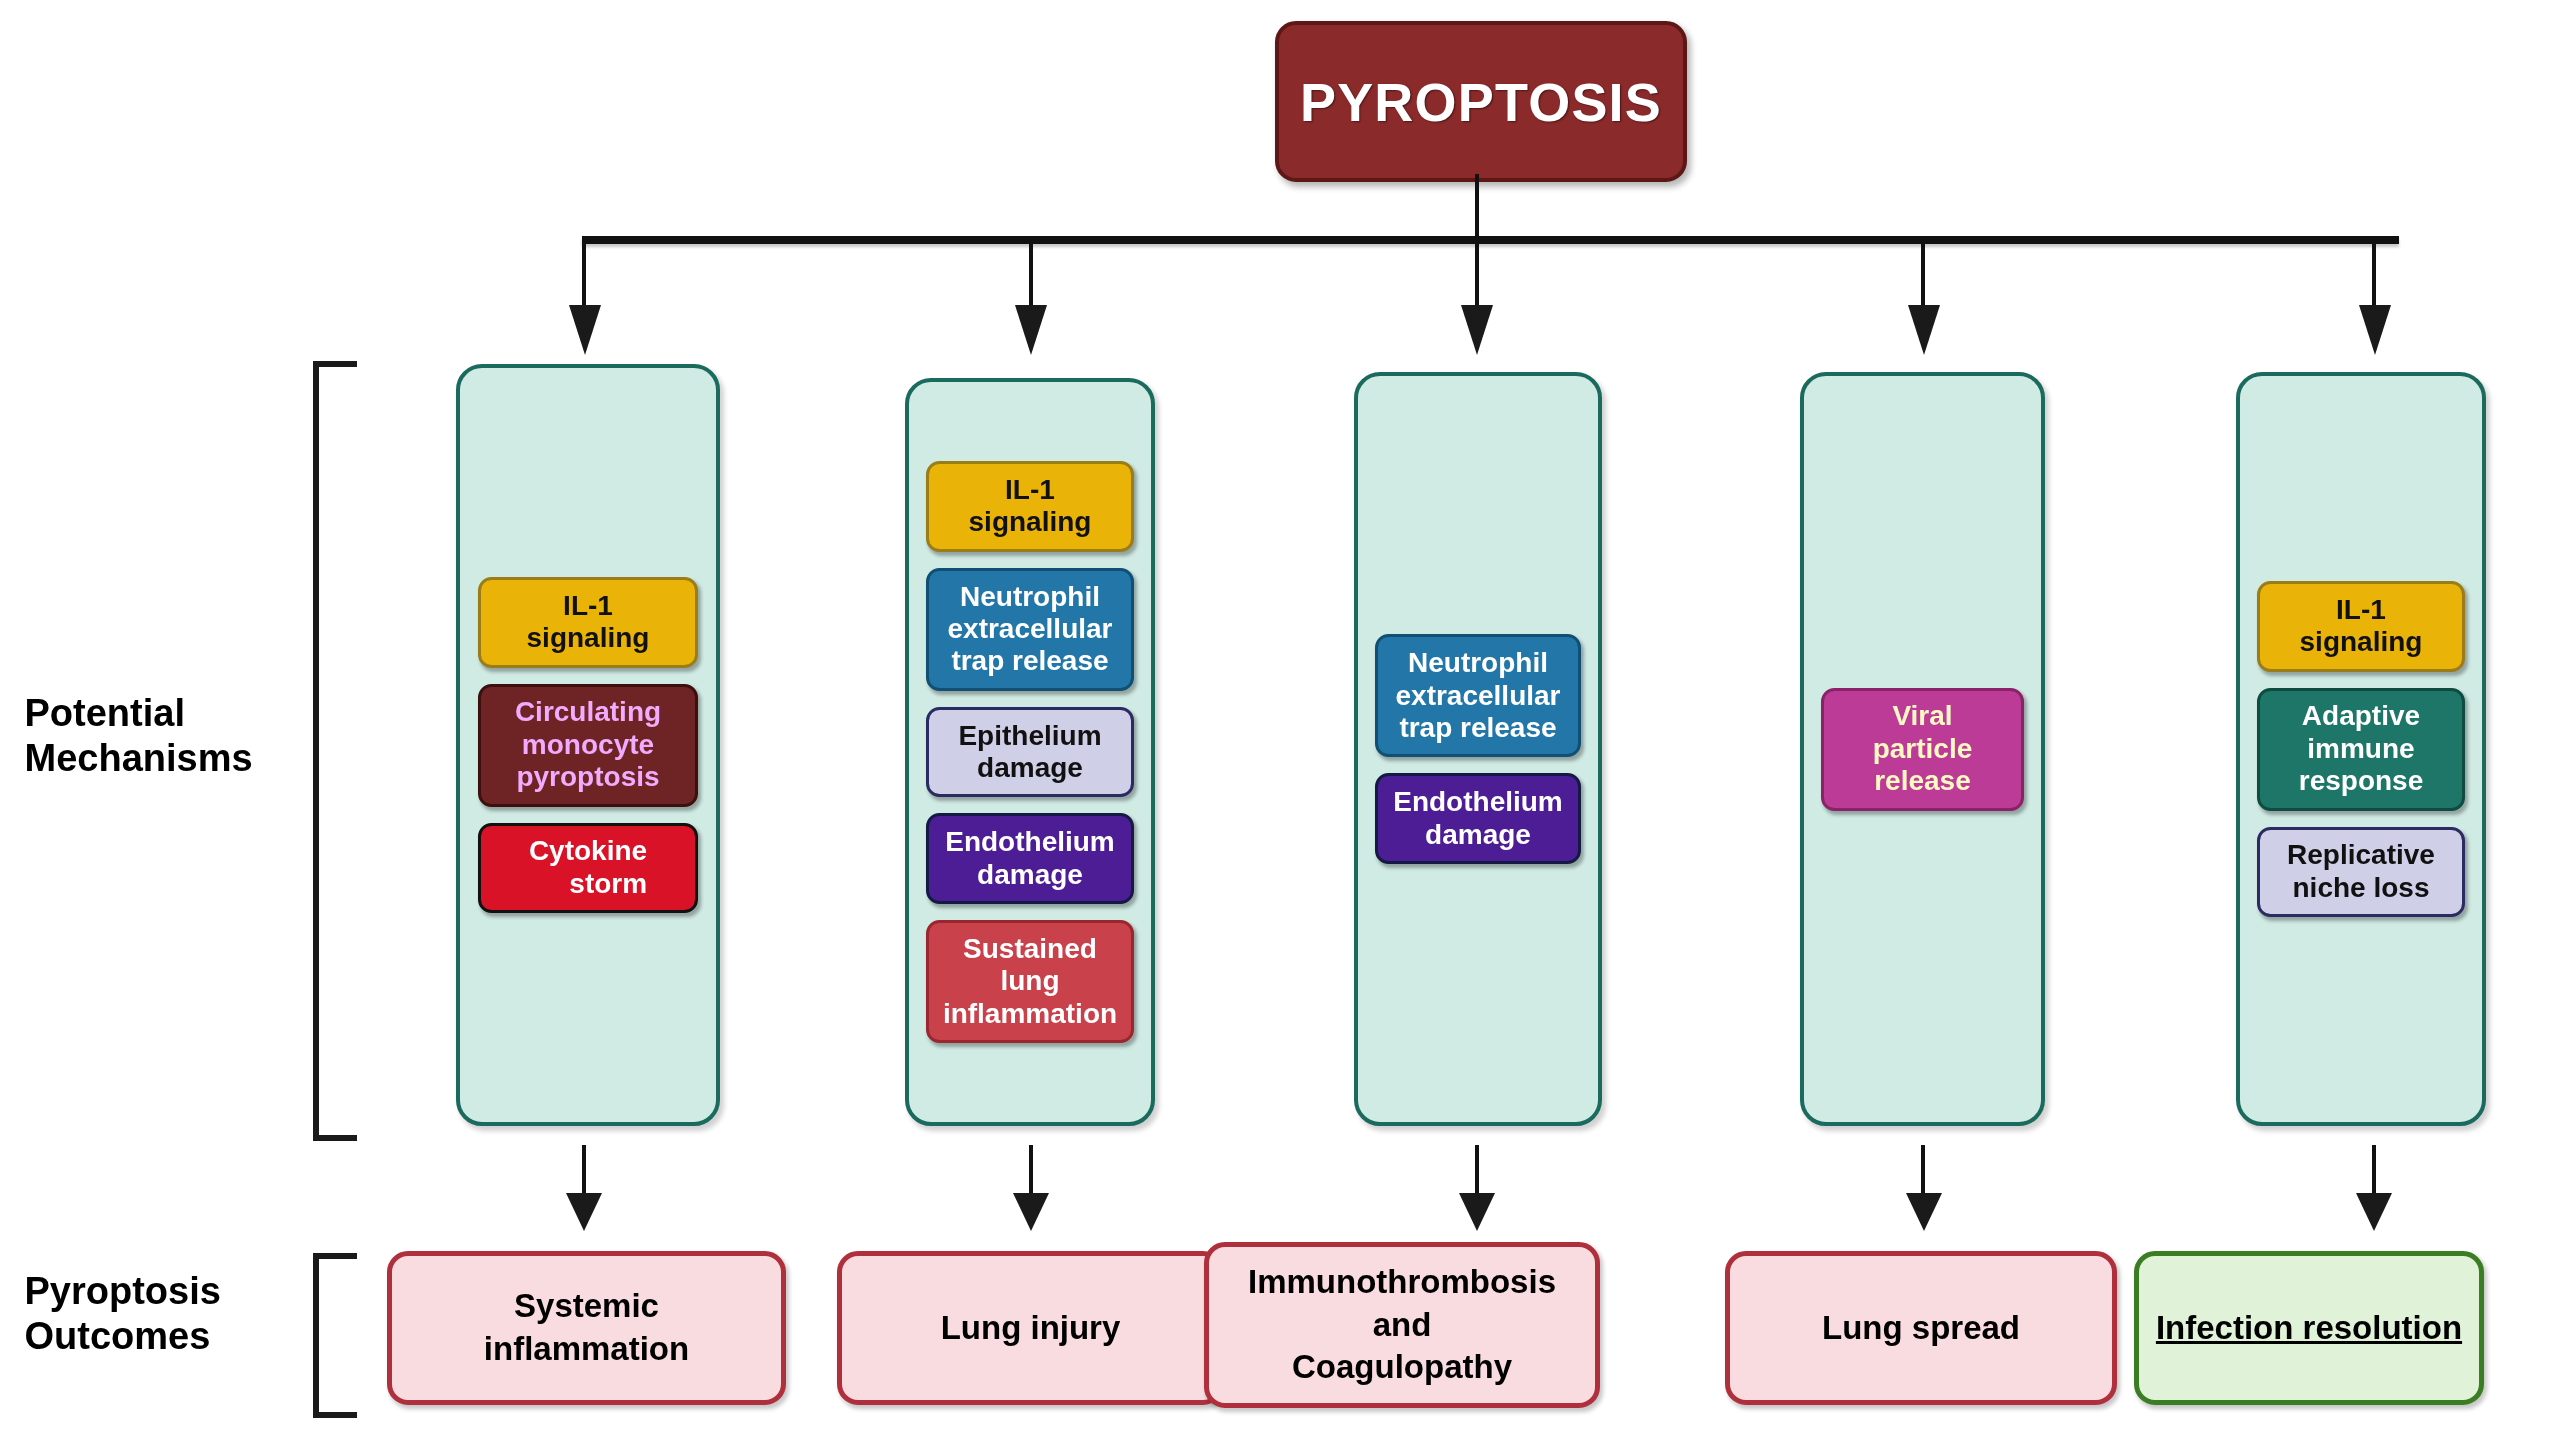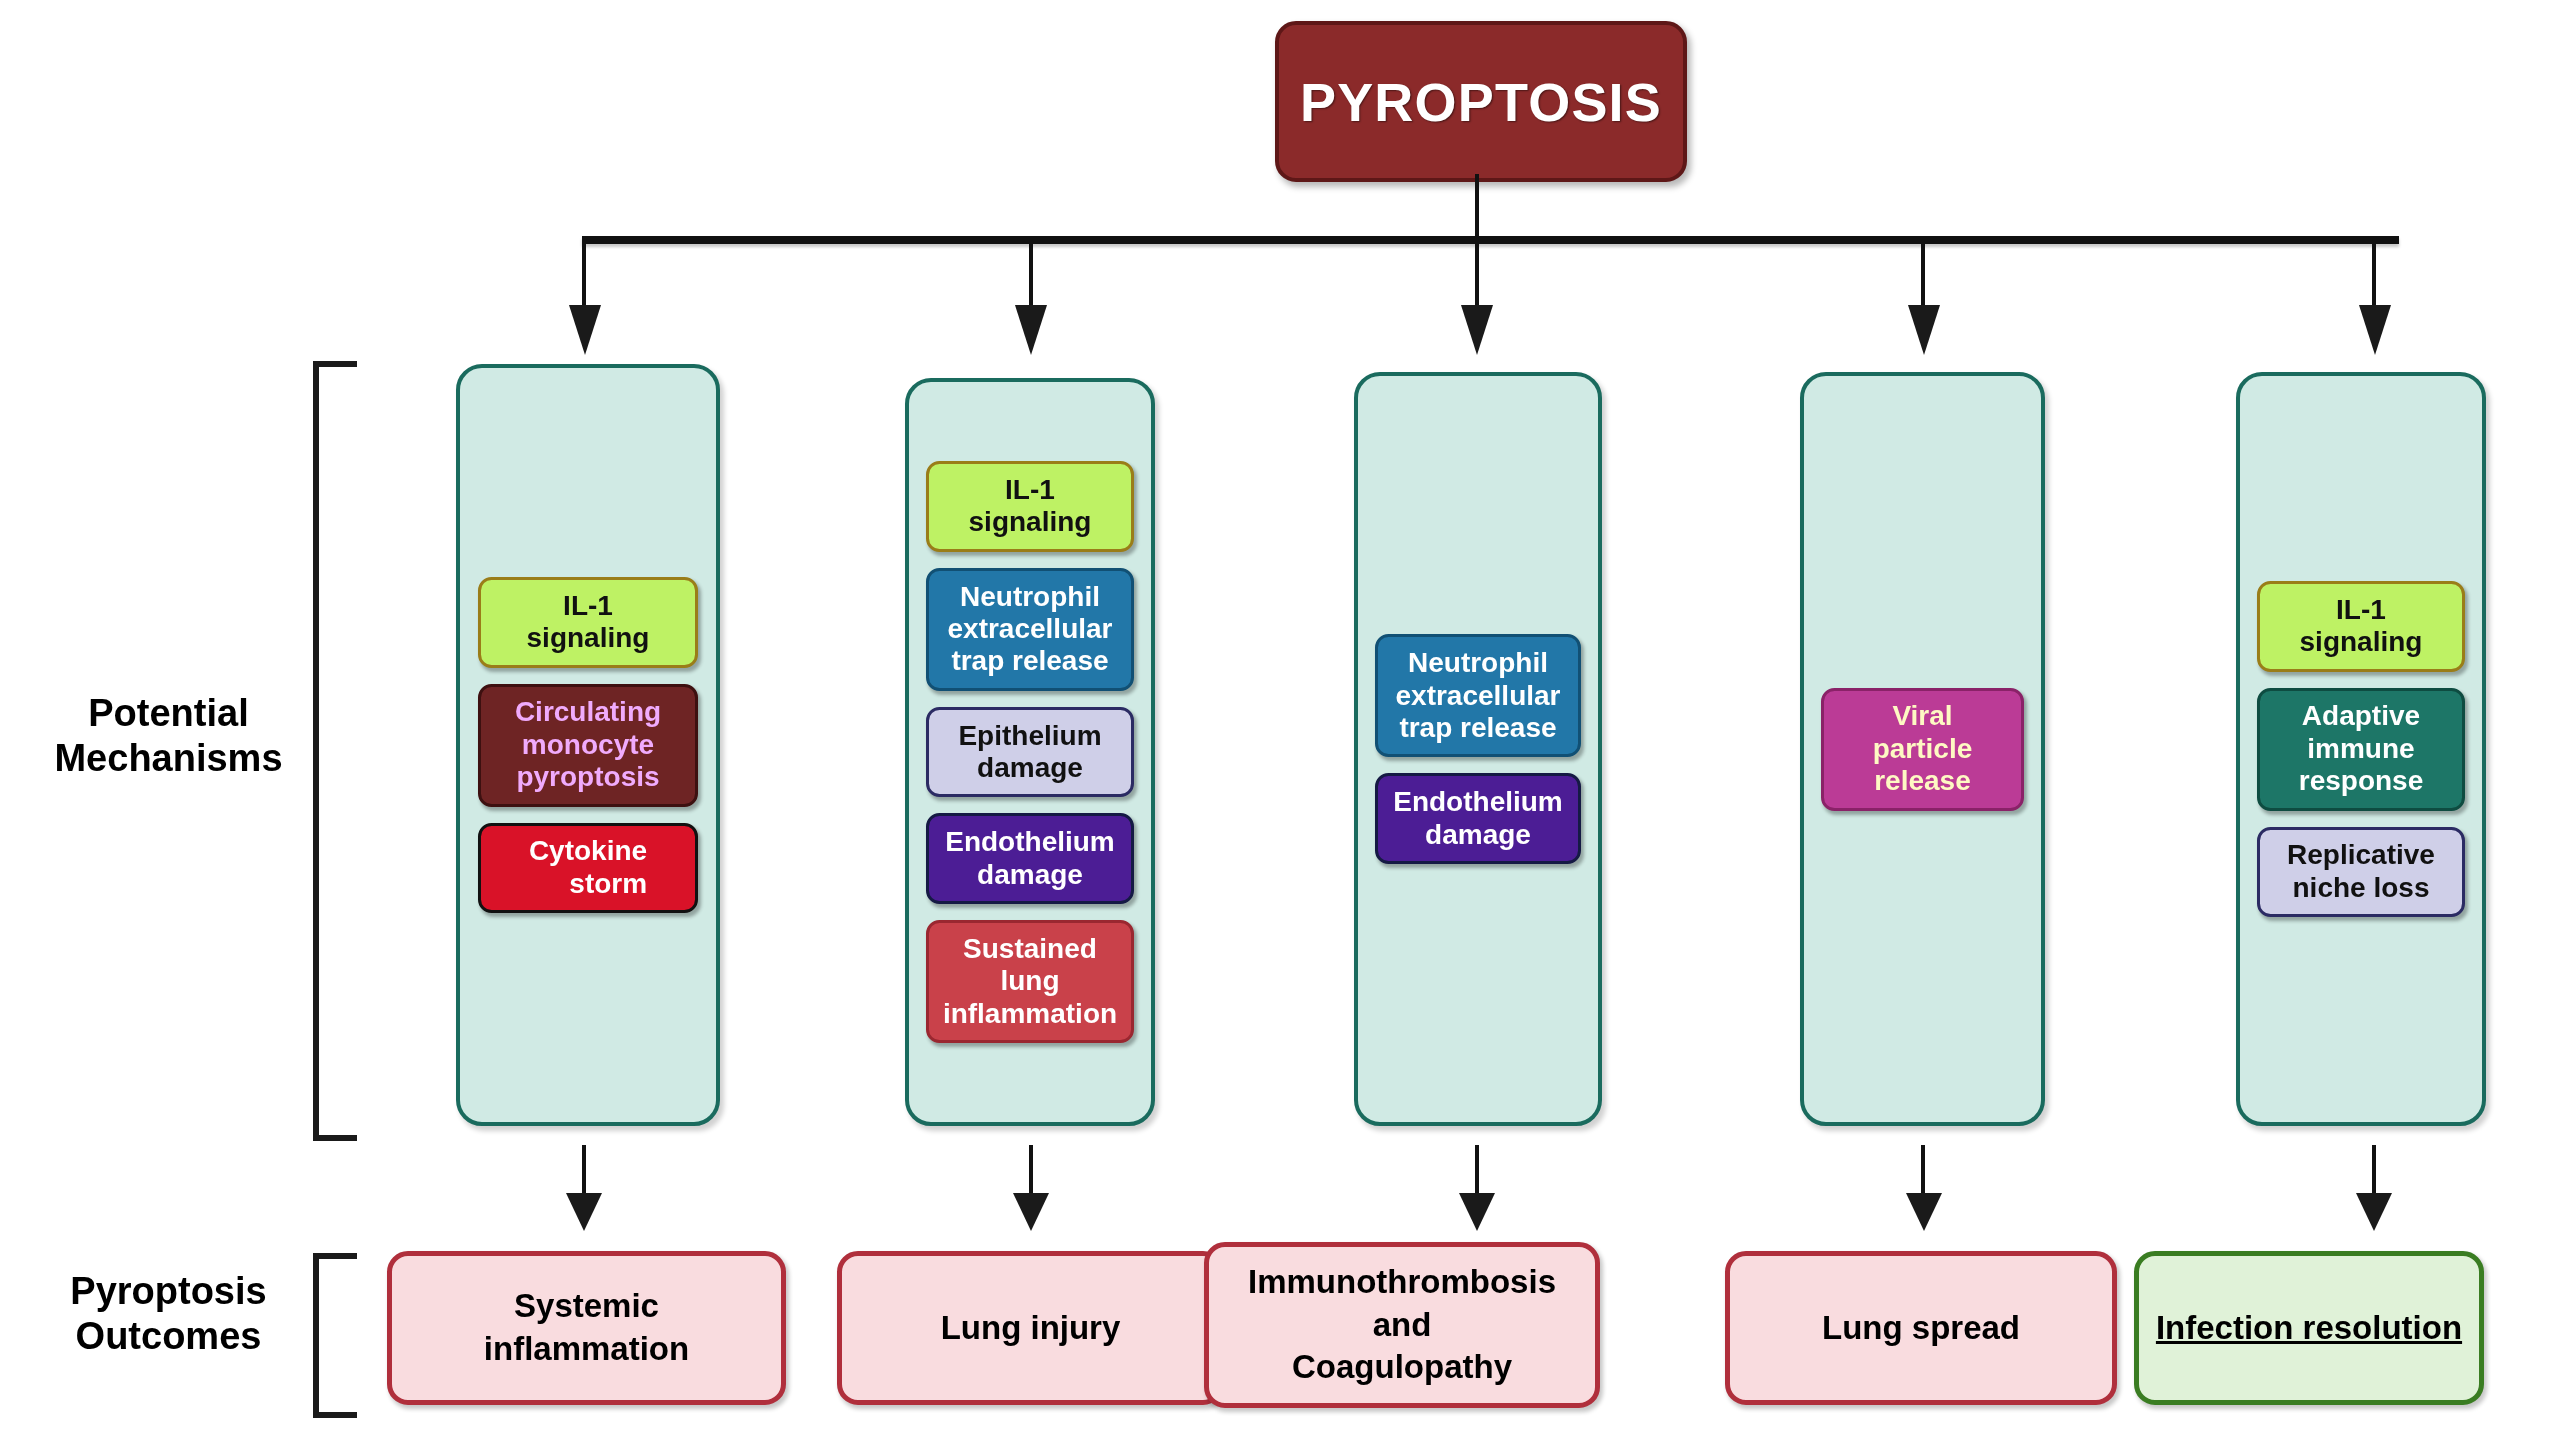--- a/index.html
+++ b/index.html
@@ -63,21 +63,20 @@
     border-top: 50px solid #1a1a1a;
   }
   .arrow-head.short {
     border-left-width: 18.4px;
     border-right-width: 18.4px;
     border-top-width: 38px;
   }
   
   .side-label {
     position: absolute;
-    text-align: center;
     font-size: 38px;
     font-weight: bold;
     color: #000000;
     line-height: 1.18;
   }
   .bracket {
     position: absolute;
     border-left: 6.7px solid #1a1a1a;
     border-top: 6.7px solid #1a1a1a;
     border-bottom: 6.7px solid #1a1a1a;
@@ -105,21 +104,21 @@
     align-items: center;
     justify-content: center;
     text-align: center;
     font-size: 28px;
     font-weight: bold;
     line-height: 1.16;
     padding: 9.8px 6.1px;
     margin: 8px 0;
     box-shadow: 2.4px 3.1px 3.7px rgba(0,0,0,0.3);
   }
-  .chip.cream   { background: #bef264; border: 3.1px solid #9A7D18; color: #111111; }
+  .chip.cream   { background: #eab308; border: 3.1px solid #9A7D18; color: #111111; }
   .chip.maroon  { background: #6E2424; border: 3.1px solid #3D1010; color: #f0abfc; }
   .chip.crimson { background: #D91228; border: 3.1px solid #111111; color: #ffffff; }
   .chip.steel   { background: #2277A8; border: 3.1px solid #115074; color: #ffffff; }
   .chip.lav     { background: #CFCFE8; border: 3.1px solid #2B2B63; color: #111111; }
   .chip.navy    { background: #4c1d95; border: 3.1px solid #151A44; color: #ffffff; }
   .chip.brick   { background: #C9414A; border: 3.1px solid #9A2730; color: #ffffff; }
   .chip.magenta { background: #BB3B96; border: 3.1px solid #8A2268; color: #fef9c3; }
   .chip.teal    { background: #1D7667; border: 3.1px solid #0E4C41; color: #ffffff; }
   
   .outcome {

